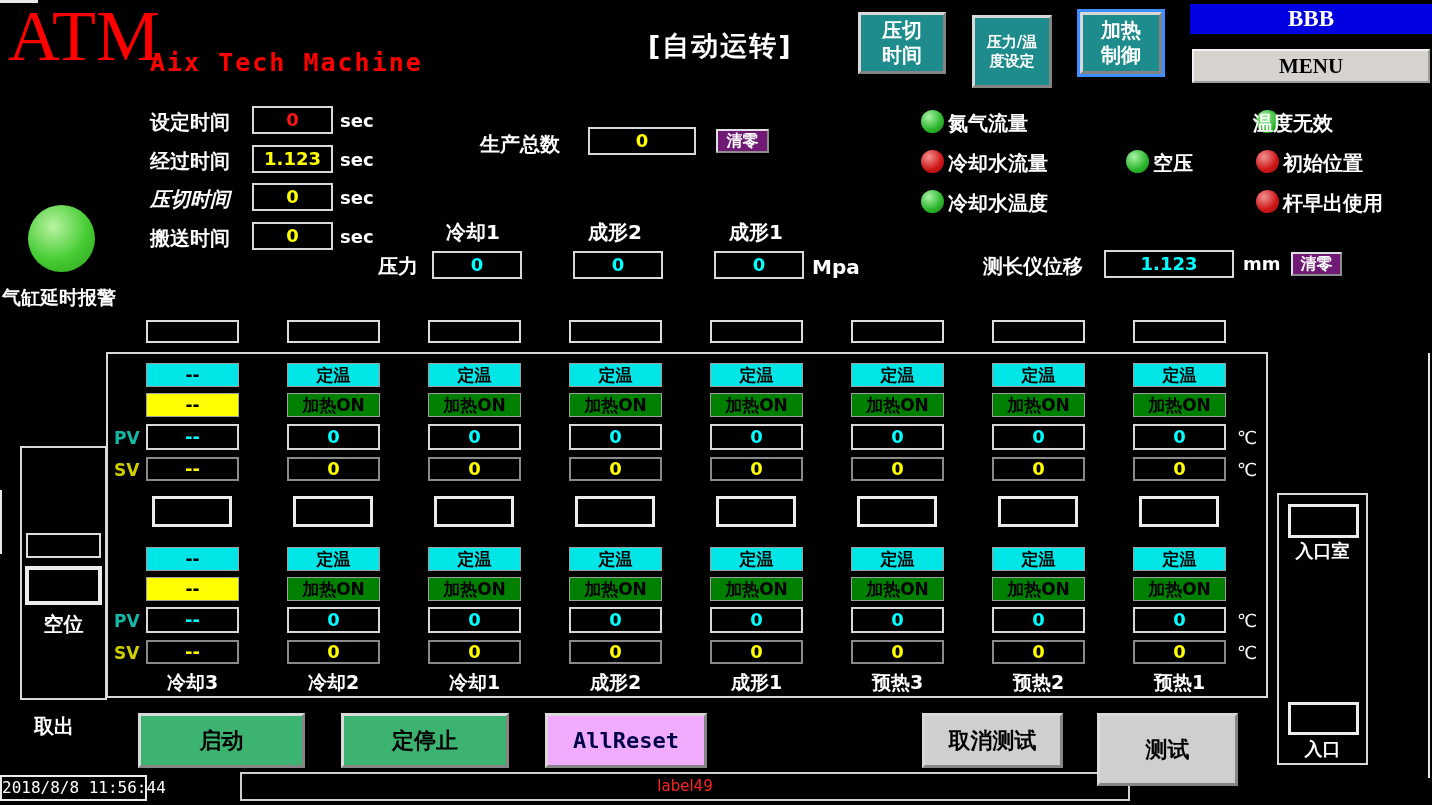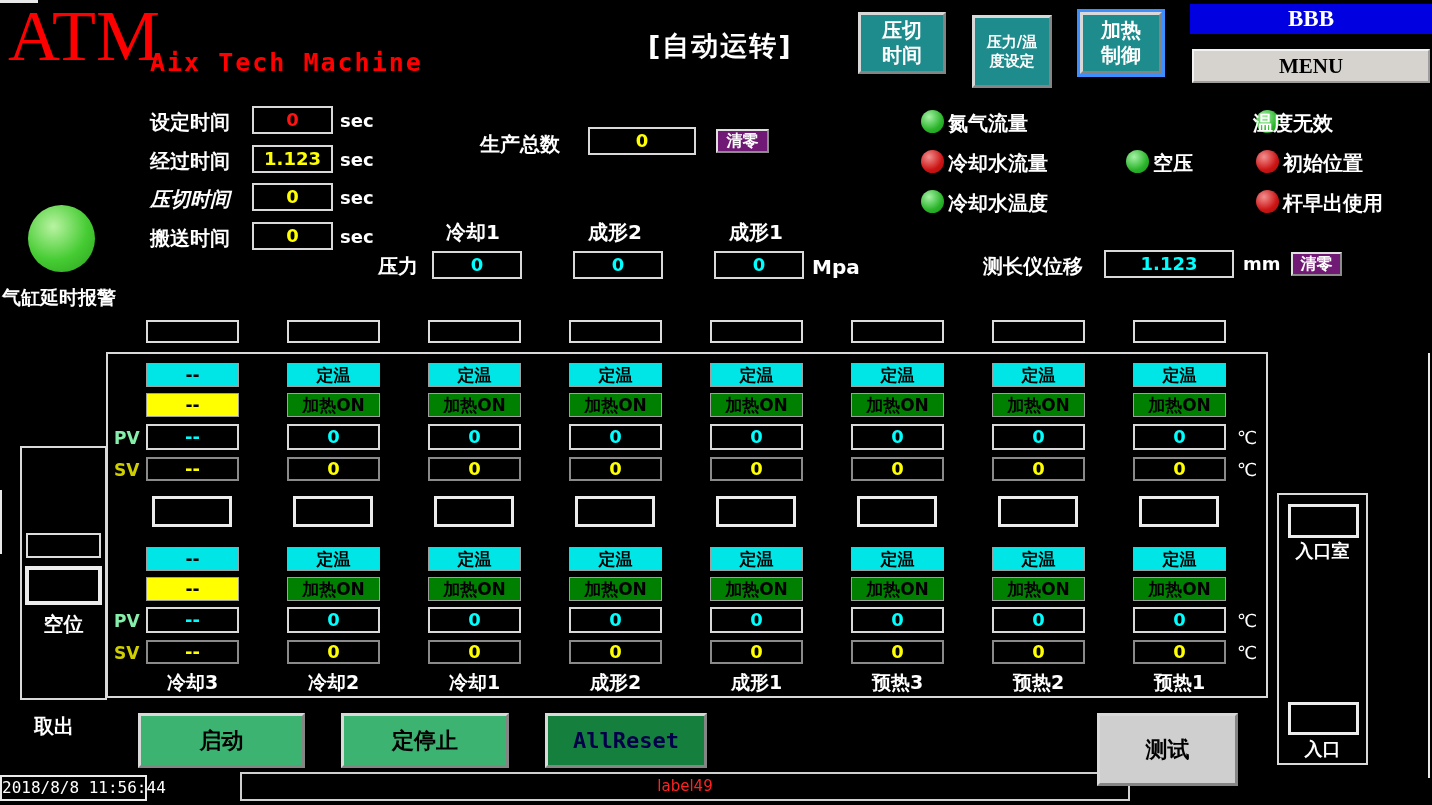--- a/index.html
+++ b/index.html
@@ -31,26 +31,26 @@
         font-size:21px;font-weight:bold;border:2px outset #f2f2f2;line-height:30px;cursor:pointer}
   .clear-btn{background:#701a75;color:#fff;font-weight:bold;font-size:16px;text-align:center;
              border:2px outset #e0e0e0;cursor:pointer}
   .lamp{border-radius:50%;width:23px;height:23px}
   .lamp.green{background:radial-gradient(circle at 35% 30%, #a5f2a5, #2ab42a 60%, #1a8f1a)}
   .lamp.red{background:radial-gradient(circle at 35% 30%, #f29090, #cc1414 60%, #9d0e0e)}
   .bigcircle{width:67px;height:67px;border-radius:50%;
              background:radial-gradient(circle at 38% 32%, #b9f3a2, #46cc33 55%, #2aa01e)}
   .frame{border:2px solid #d9d9d9;background:transparent}
   .rowlbl{font-weight:bold;font-size:17px;white-space:nowrap}
-  .pvc{color:#86efac}.svc{color:#cfcf00}
+  .pvc{color:#14b8a6}.svc{color:#cfcf00}
   .unit2{color:#fff;font-size:18px;white-space:nowrap}
   .fbtn{display:flex;align-items:center;justify-content:center;font-weight:bold;font-size:22px;
         border:3px outset #d9d9d9;cursor:pointer;color:#000}
   .fbtn.green{background:#3cb371}
-  .fbtn.purple{background:#15803d;color:#00004a;font-family:"DejaVu Sans Mono",monospace}
+  .fbtn.purple{background:#f0abfc;color:#00004a;font-family:"DejaVu Sans Mono",monospace}
   .fbtn.gray{background:#d0cfcf}
   .stamp{background:#000;border:2px solid #eaeaea;color:#fff;text-align:center;
          font-family:"DejaVu Sans Mono",monospace;font-size:16px;line-height:22px;white-space:nowrap}
   .statusbar{background:#000;border:2px solid #cfcfcf;text-align:center}
   .statuslbl{color:#ff2222;font-size:15px;line-height:25px}
   .edgeline{background:#e8e8e8}
   .center{text-align:center}
 </style>
 </head>
 <body>
@@ -230,14 +230,15 @@
     <div class="abs cell cell-heat" style="left: 1133px; top: 577px; width: 93px; height: 24px; line-height: 22px;">加热ON</div>
     <div class="abs box val-cyan" style="left: 1133px; top: 607px; width: 93px; height: 26px; line-height: 22px;">0</div>
     <div class="abs box dim val-yellow" style="left: 1133px; top: 640px; width: 93px; height: 24px; line-height: 20px;">0</div>
     <div class="abs rowlbl pvc" style="left: 114px; top: 611px;">PV</div>
     <div class="abs rowlbl svc" style="left: 114px; top: 643px;">SV</div>
     <div class="abs unit2" style="left: 1237px; top: 610px;">℃</div>
     <div class="abs unit2" style="left: 1237px; top: 642px;">℃</div>
     <div class="abs fbtn green" style="left: 138px; top: 713px; width: 167px; height: 55px;">启动</div>
     <div class="abs fbtn green" style="left: 341px; top: 713px; width: 168px; height: 55px;">定停止</div>
     <div class="abs fbtn purple" style="left: 545px; top: 713px; width: 162px; height: 55px;">AllReset</div>
+    <div class="abs fbtn gray" style="left: 922px; top: 713px; width: 141px; height: 55px;">取消测试</div>
     <div class="abs fbtn gray" style="left: 1097px; top: 713px; width: 141px; height: 73px;">测试</div>
   </div>
 
 </body></html>

